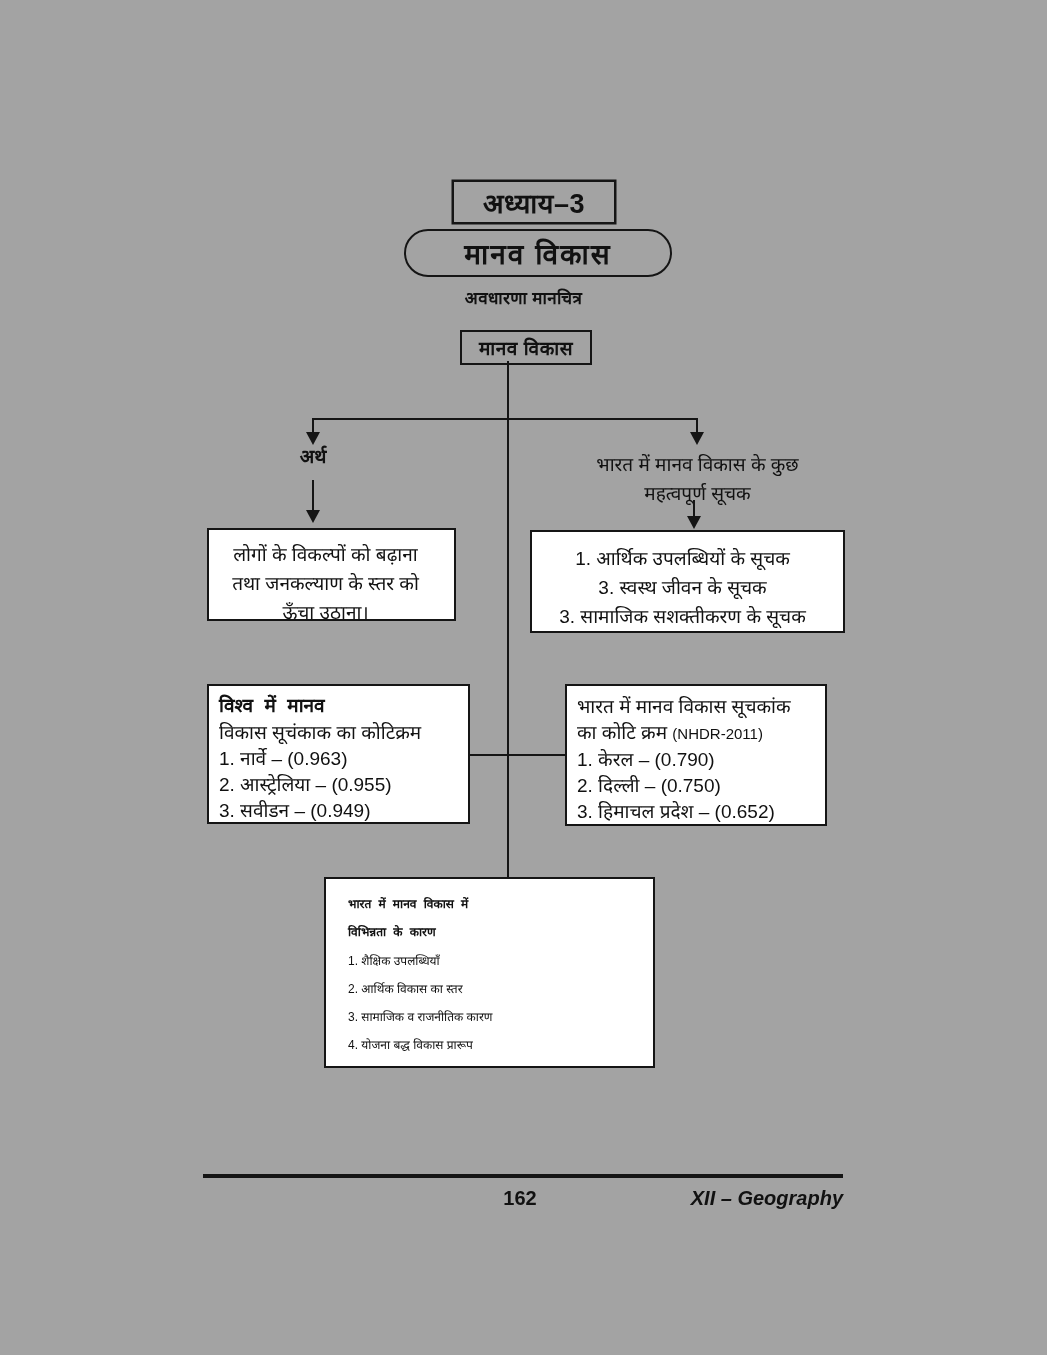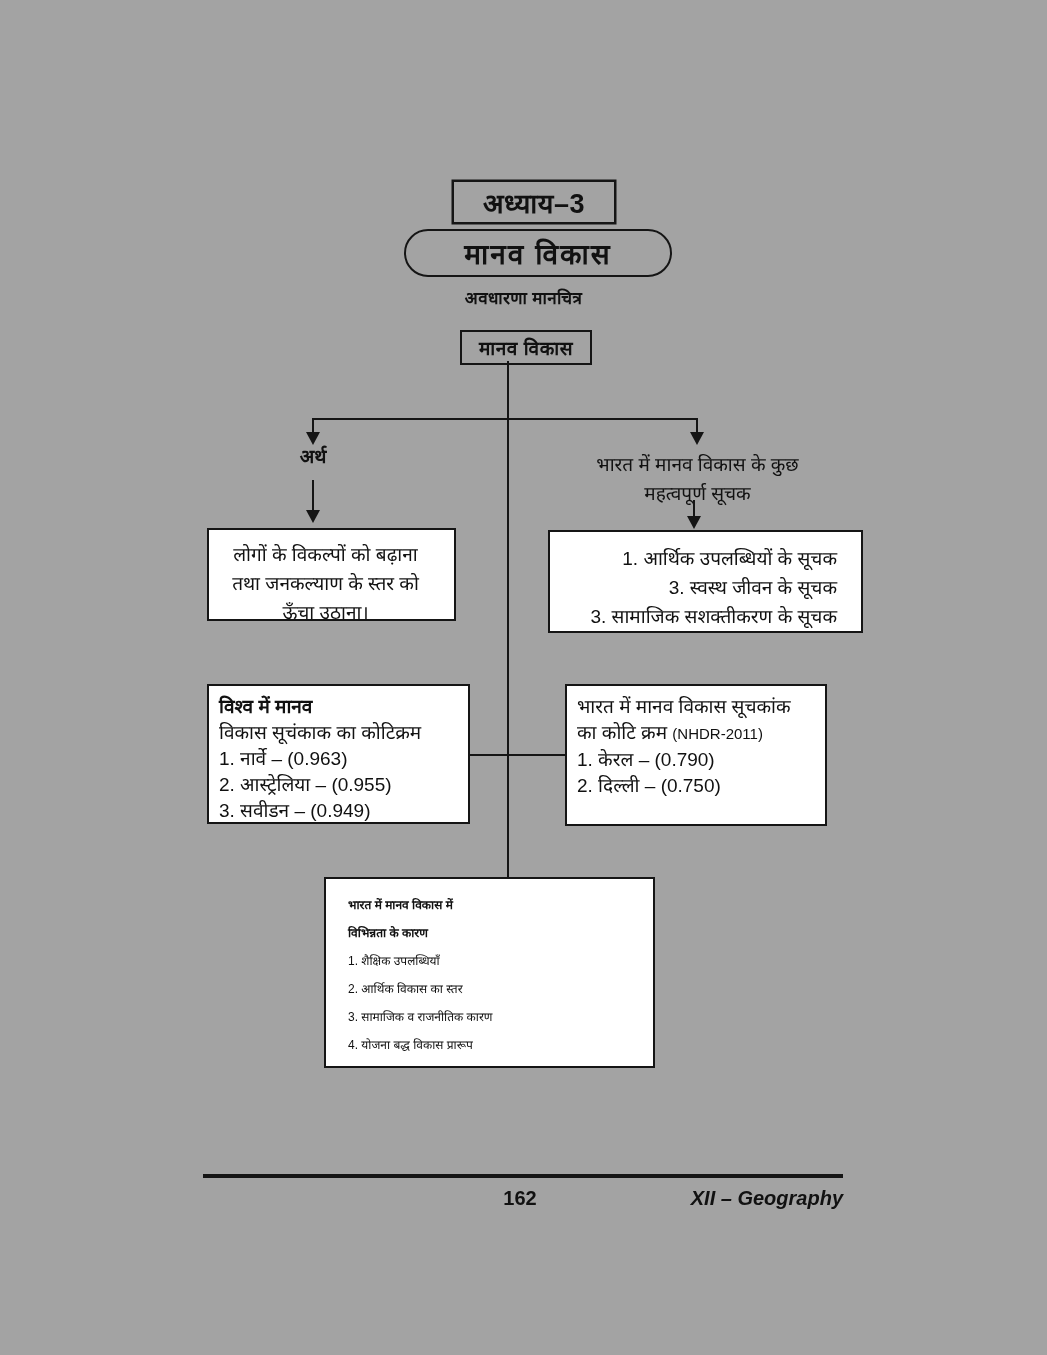--- a/index.html
+++ b/index.html
@@ -106,28 +106,28 @@
     top: 528px;
     width: 249px;
     height: 93px;
     padding: 10px 24px 0 12px;
     font-size: 19px;
     line-height: 29px;
     text-align: center;
   }
 
   .box-indicators {
-    left: 548px;
+    left: 530px;
     top: 530px;
     width: 315px;
     height: 103px;
     padding: 12px 24px 0 14px;
     font-size: 19px;
     line-height: 29px;
-    text-align: right;
+    text-align: center;
   }
 
   .box-world {
     left: 207px;
     top: 684px;
     width: 263px;
     height: 140px;
     padding: 8px 10px 0 10px;
     font-size: 19px;
     line-height: 26px;
@@ -146,21 +146,21 @@
   .box-reasons {
     left: 324px;
     top: 877px;
     width: 331px;
     height: 191px;
     padding: 12px 12px 12px 22px;
     font-size: 12px;
     line-height: 28px;
   }
 
-  .bold-head { font-weight: bold; }
+  .bold-head { font-weight: bold; font-family: Liberation Mono, monospace; }
   .small-paren { font-size: 15px; }
 
   
   .vline {
     background: #151515;
     width: 2px;
   }
   .hline {
     background: #151515;
     height: 2px;
@@ -266,20 +266,21 @@
     <div>3. सवीडन – (0.949)</div>
   </div>
 
   <div class="abs box box-india">
     <div>भारत में मानव विकास सूचकांक</div>
     <div>
       <span>का कोटि क्रम </span><span class="small-paren">(NHDR-2011)</span>
     </div>
     <div>1. केरल – (0.790)</div>
     <div>2. दिल्ली – (0.750)</div>
+    <div>3. हिमाचल प्रदेश – (0.652)</div>
   </div>
 
   <div class="abs box box-reasons">
     <div class="bold-head">भारत में मानव विकास में</div>
     <div class="bold-head">विभिन्नता के कारण</div>
     <div>1. शैक्षिक उपलब्धियाँ</div>
     <div>2. आर्थिक विकास का स्तर</div>
     <div>3. सामाजिक व राजनीतिक कारण</div>
     <div>4. योजना बद्ध विकास प्रारूप</div>
   </div>

